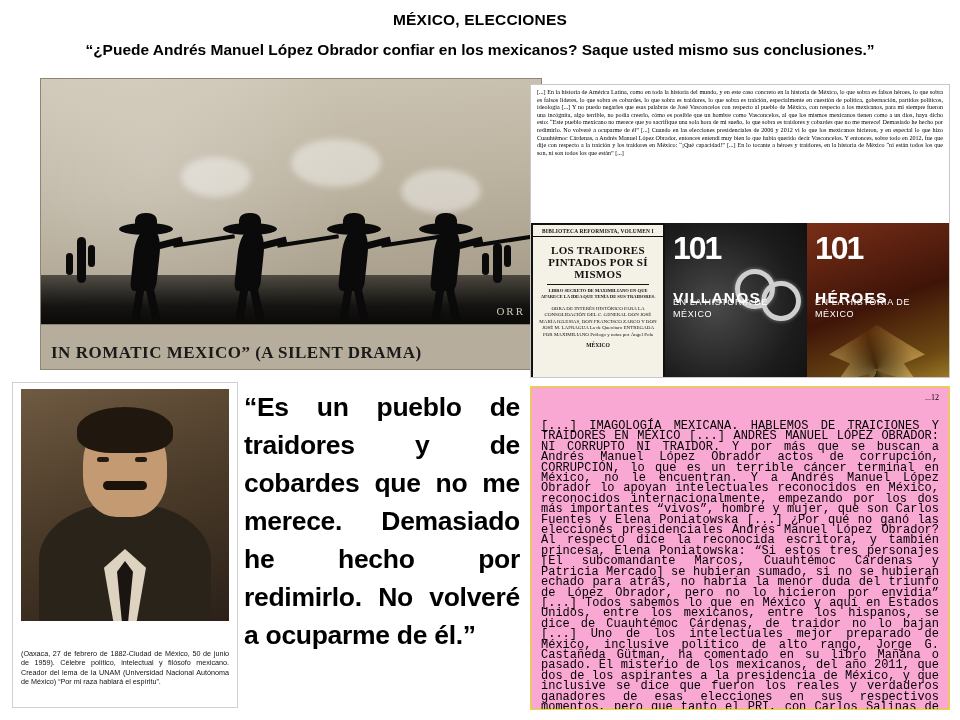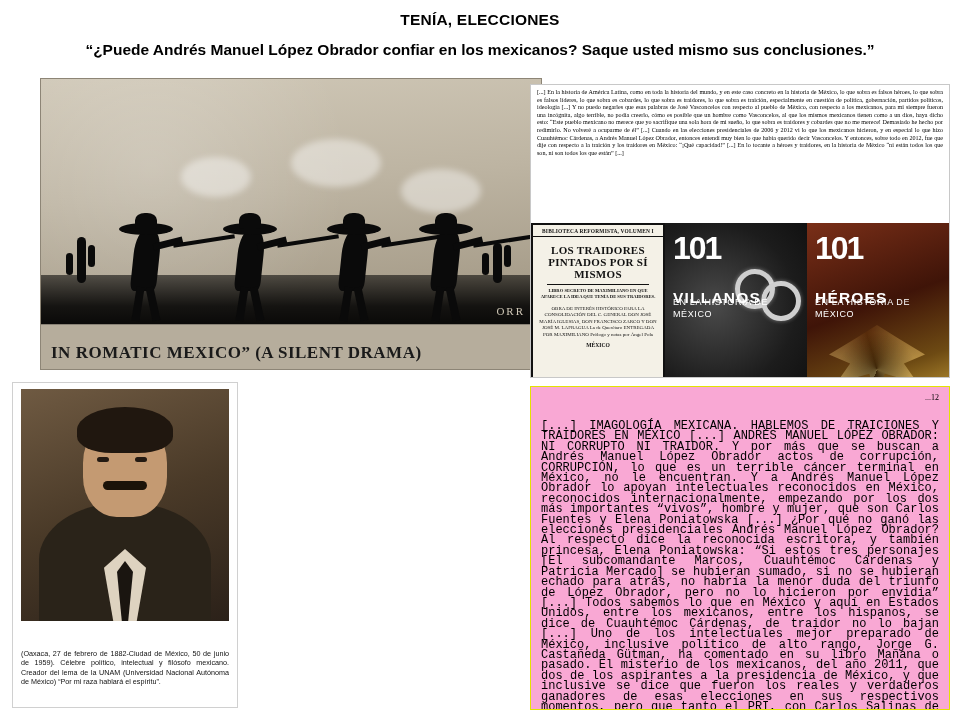--- a/index.html
+++ b/index.html
@@ -513,21 +513,21 @@
     text-align: justify;
     color: #000000;
   }
 </style>
 </head>
 <body>
 
 <div class="slide">
 
   <div class="title-block">
-    <div class="title-line1">TENÍA, ELECCIONES</div>
+    <div class="title-line1">MÉXICO, ELECCIONES</div>
     <div class="title-line2">“¿Puede Andrés Manuel López Obrador confiar en los mexicanos? Saque usted mismo sus conclusiones.”</div>
   </div>
 
   <div class="cartoon">
     <div class="cartoon-inner"></div>
     <div class="cartoon-ground"></div>
 
     <div class="smoke" style="left:140px;top:78px;width:70px;height:40px;"></div>
     <div class="smoke" style="left:250px;top:60px;width:90px;height:48px;"></div>
     <div class="smoke" style="left:360px;top:90px;width:80px;height:44px;"></div>
@@ -630,19 +630,22 @@
       <div class="p-tie"></div>
       <div class="p-head"></div>
       <div class="p-hair"></div>
       <div class="p-eye l"></div>
       <div class="p-eye r"></div>
       <div class="p-mous"></div>
     </div>
     <div class="portrait-caption">(Oaxaca, 27 de febrero de 1882-Ciudad de México, 50 de junio de 1959). Célebre político, intelectual y filósofo mexicano. Creador del lema de la UNAM (Universidad Nacional Autónoma de México) “Por mi raza hablará el espíritu”.</div>
   </div>
 
+  <div class="quote-block">
+    <div class="quote-text">“Es un pueblo de traidores y de cobardes que no me merece. Demasiado he hecho por redimirlo. No volveré a ocuparme de él.”</div>
+  </div>
 
   <div class="yellow-panel">
     <div class="yp-page">...12</div>
     <div class="yp-body">[...] IMAGOLOGÍA MEXICANA. HABLEMOS DE TRAICIONES Y TRAIDORES EN MÉXICO [...] ANDRÉS MANUEL LÓPEZ OBRADOR: NI CORRUPTO NI TRAIDOR. Y por más que se buscan a Andrés Manuel López Obrador actos de corrupción, CORRUPCIÓN, lo que es un terrible cáncer terminal en México, no le encuentran. Y a Andrés Manuel López Obrador lo apoyan intelectuales reconocidos en México, reconocidos internacionalmente, empezando por los dos más importantes “vivos”, hombre y mujer, que son Carlos Fuentes y Elena Poniatowska [...] ¿Por qué no ganó las elecciones presidenciales Andrés Manuel López Obrador? Al respecto dice la reconocida escritora, y también princesa, Elena Poniatowska: “Si estos tres personajes [El subcomandante Marcos, Cuauhtémoc Cárdenas y Patricia Mercado] se hubieran sumado, si no se hubieran echado para atrás, no habría la menor duda del triunfo de López Obrador, pero no lo hicieron por envidia” [...] Todos sabemos lo que en México y aquí en Estados Unidos, entre los mexicanos, entre los hispanos, se dice de Cuauhtémoc Cárdenas, de traidor no lo bajan [...] Uno de los intelectuales mejor preparado de México, inclusive político de alto rango, Jorge G. Castañeda Gütman, ha comentado en su libro Mañana o pasado. El misterio de los mexicanos, del año 2011, que dos de los aspirantes a la presidencia de México, y que inclusive se dice que fueron los reales y verdaderos ganadores de esas elecciones en sus respectivos momentos, pero que tanto el PRI, con Carlos Salinas de Gortari, como el PAN, con Felipe Calderón Hinojosa, les “robaron” las elecciones, les cobaron la presidencia, es decir que me estoy refiriendo a Cuauhtémoc Cárdenas Solórzano (“El Traidor”) y Andrés Manuel López Obrador [...] perdieron porque sus seguidores, es decir “el pueblo”, no los acompañaron hasta el final (Castañeda, 2011:162) [...] ¿Y hay alguna duda al respecto? [...]</div>
   </div>
 
 </div>
 
 </body></html>

